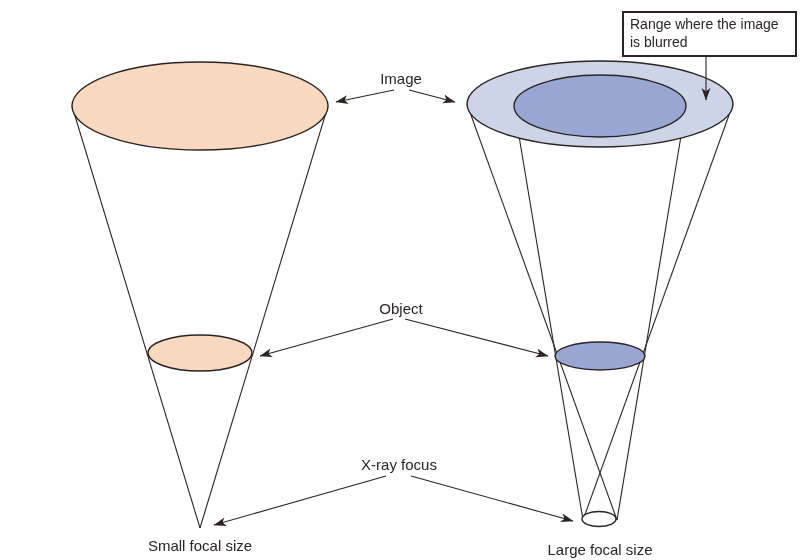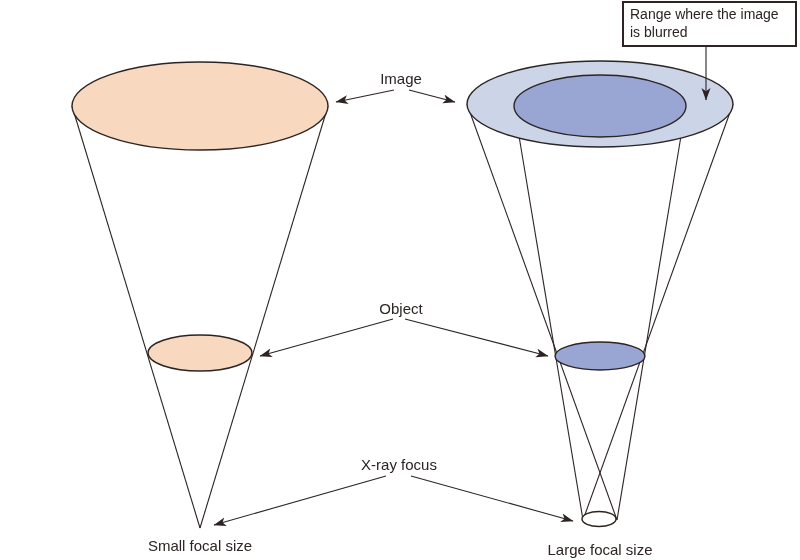--- a/index.html
+++ b/index.html
@@ -24,21 +24,21 @@
 
   .svg-label {
     fill: var(--outline);
     font-family: "Liberation Sans", sans-serif;
     font-size: 15px;
   }
 
   .callout {
     position: absolute;
     left: 622px;
-    top: 1px;
+    top: 11px;
     width: 175px;
     box-sizing: border-box;
     border: 2px solid var(--outline);
     background: var(--white);
     color: var(--outline);
     font-size: 14px;
     line-height: 1.32;
     padding: 2px 4px 3px 6px;
   }
 </style>

